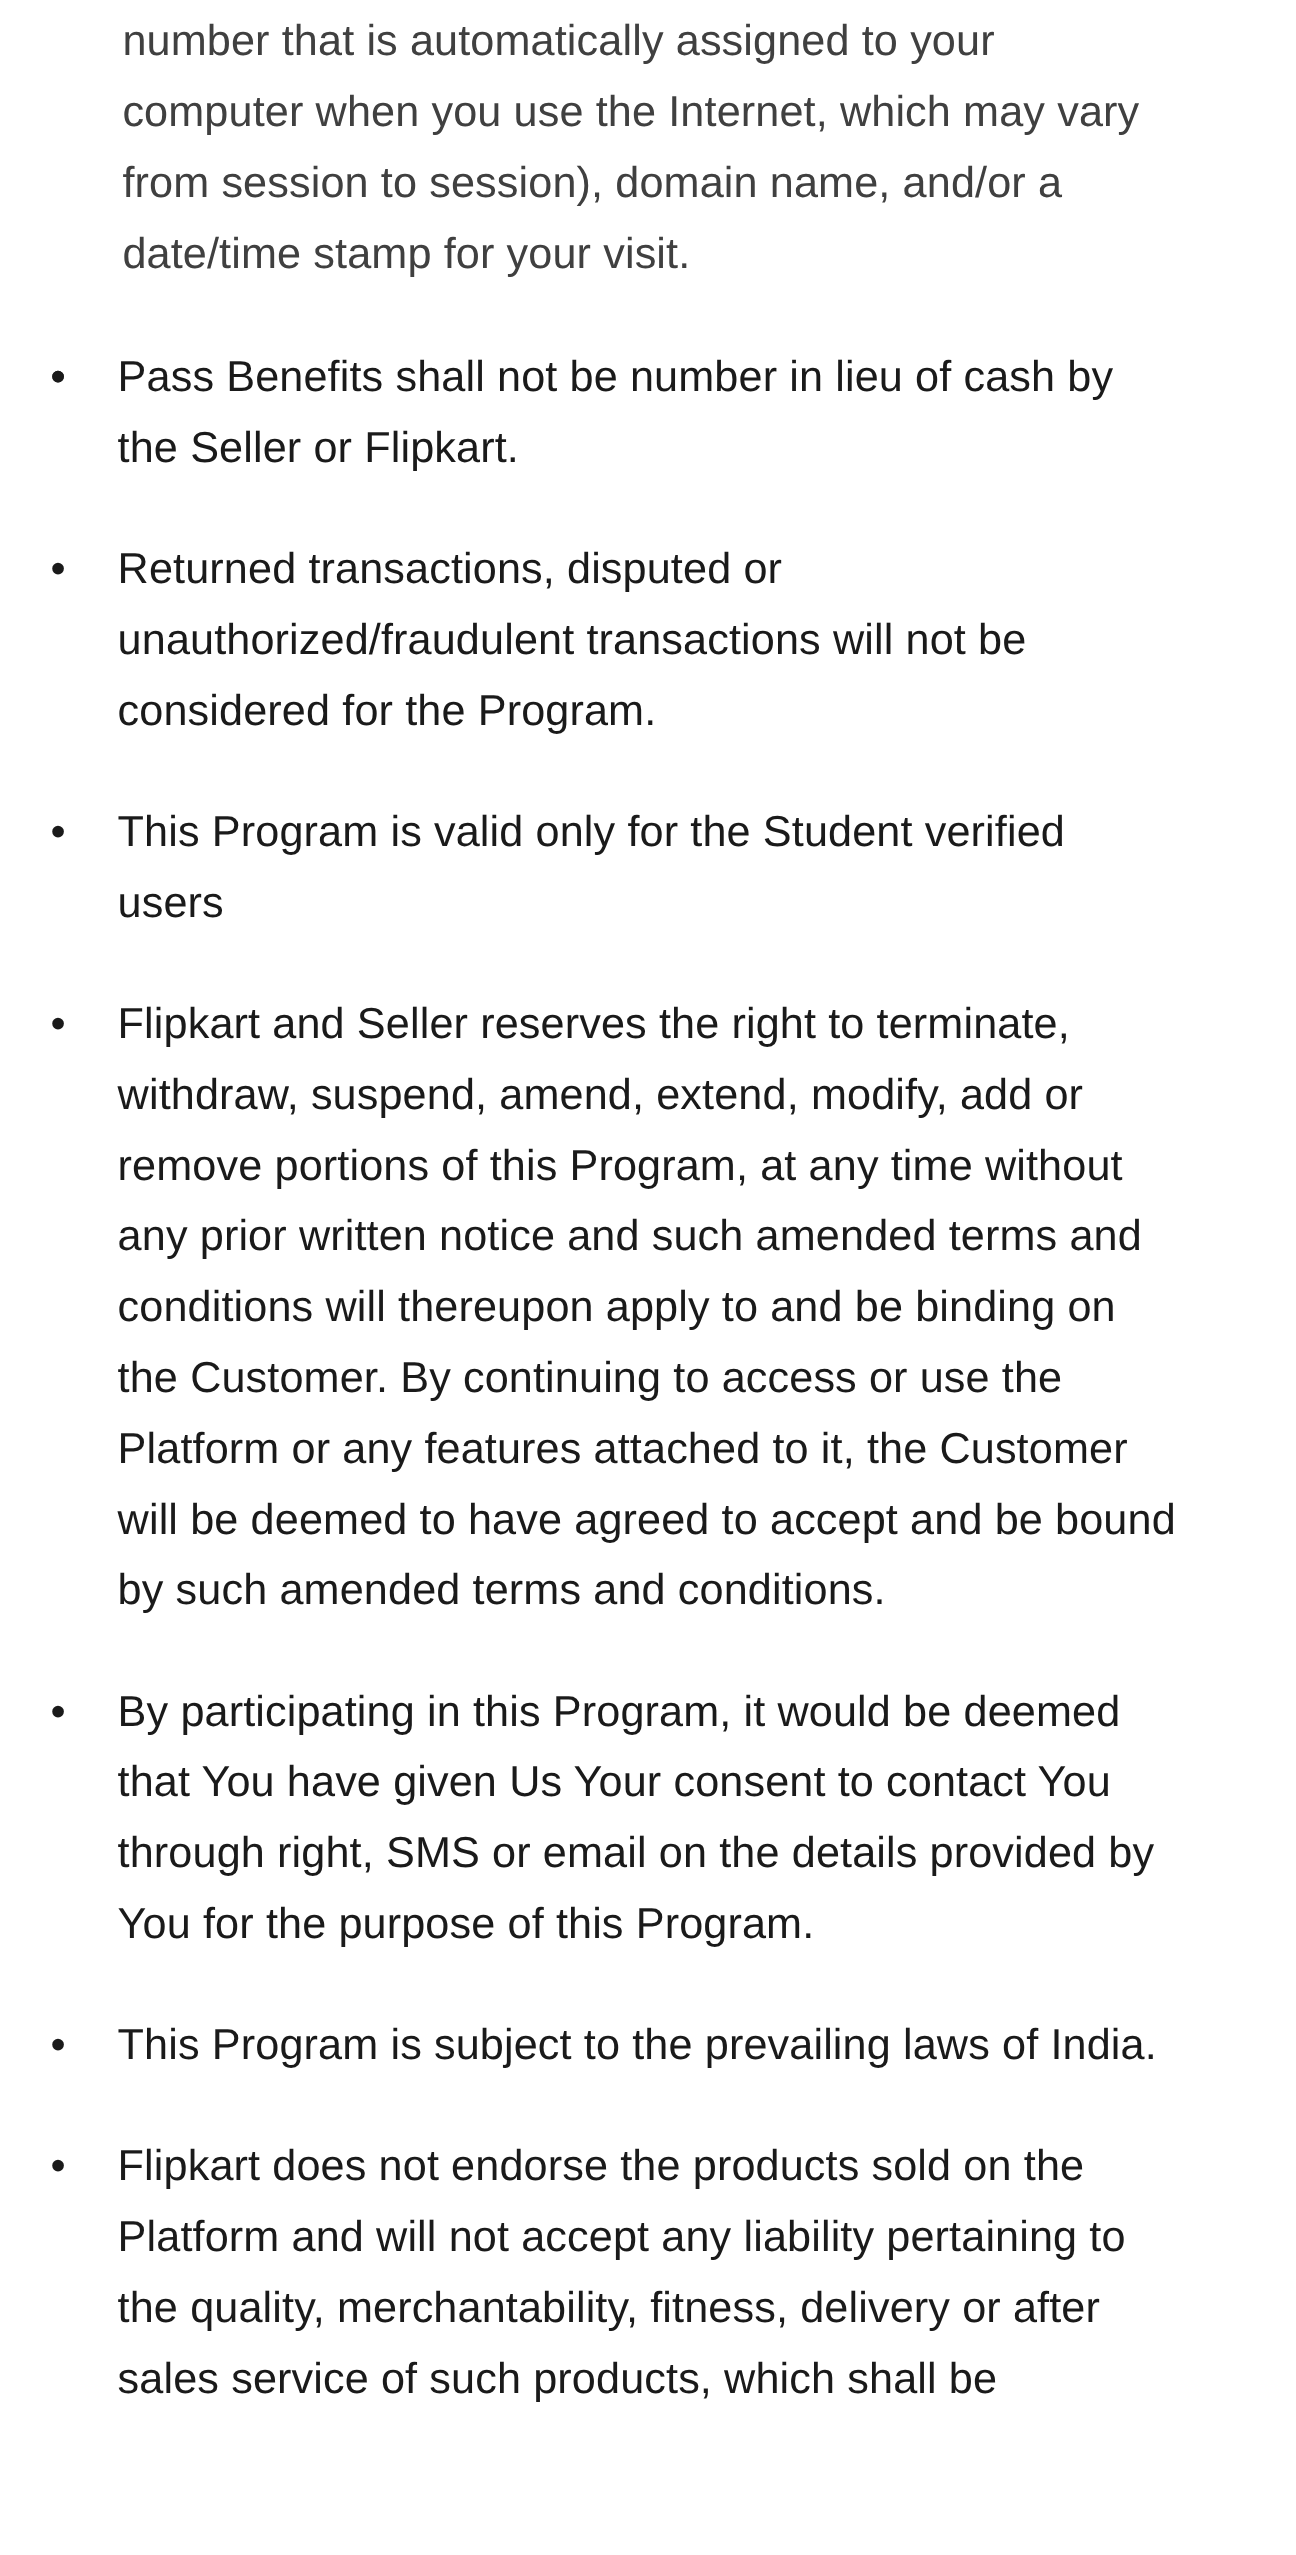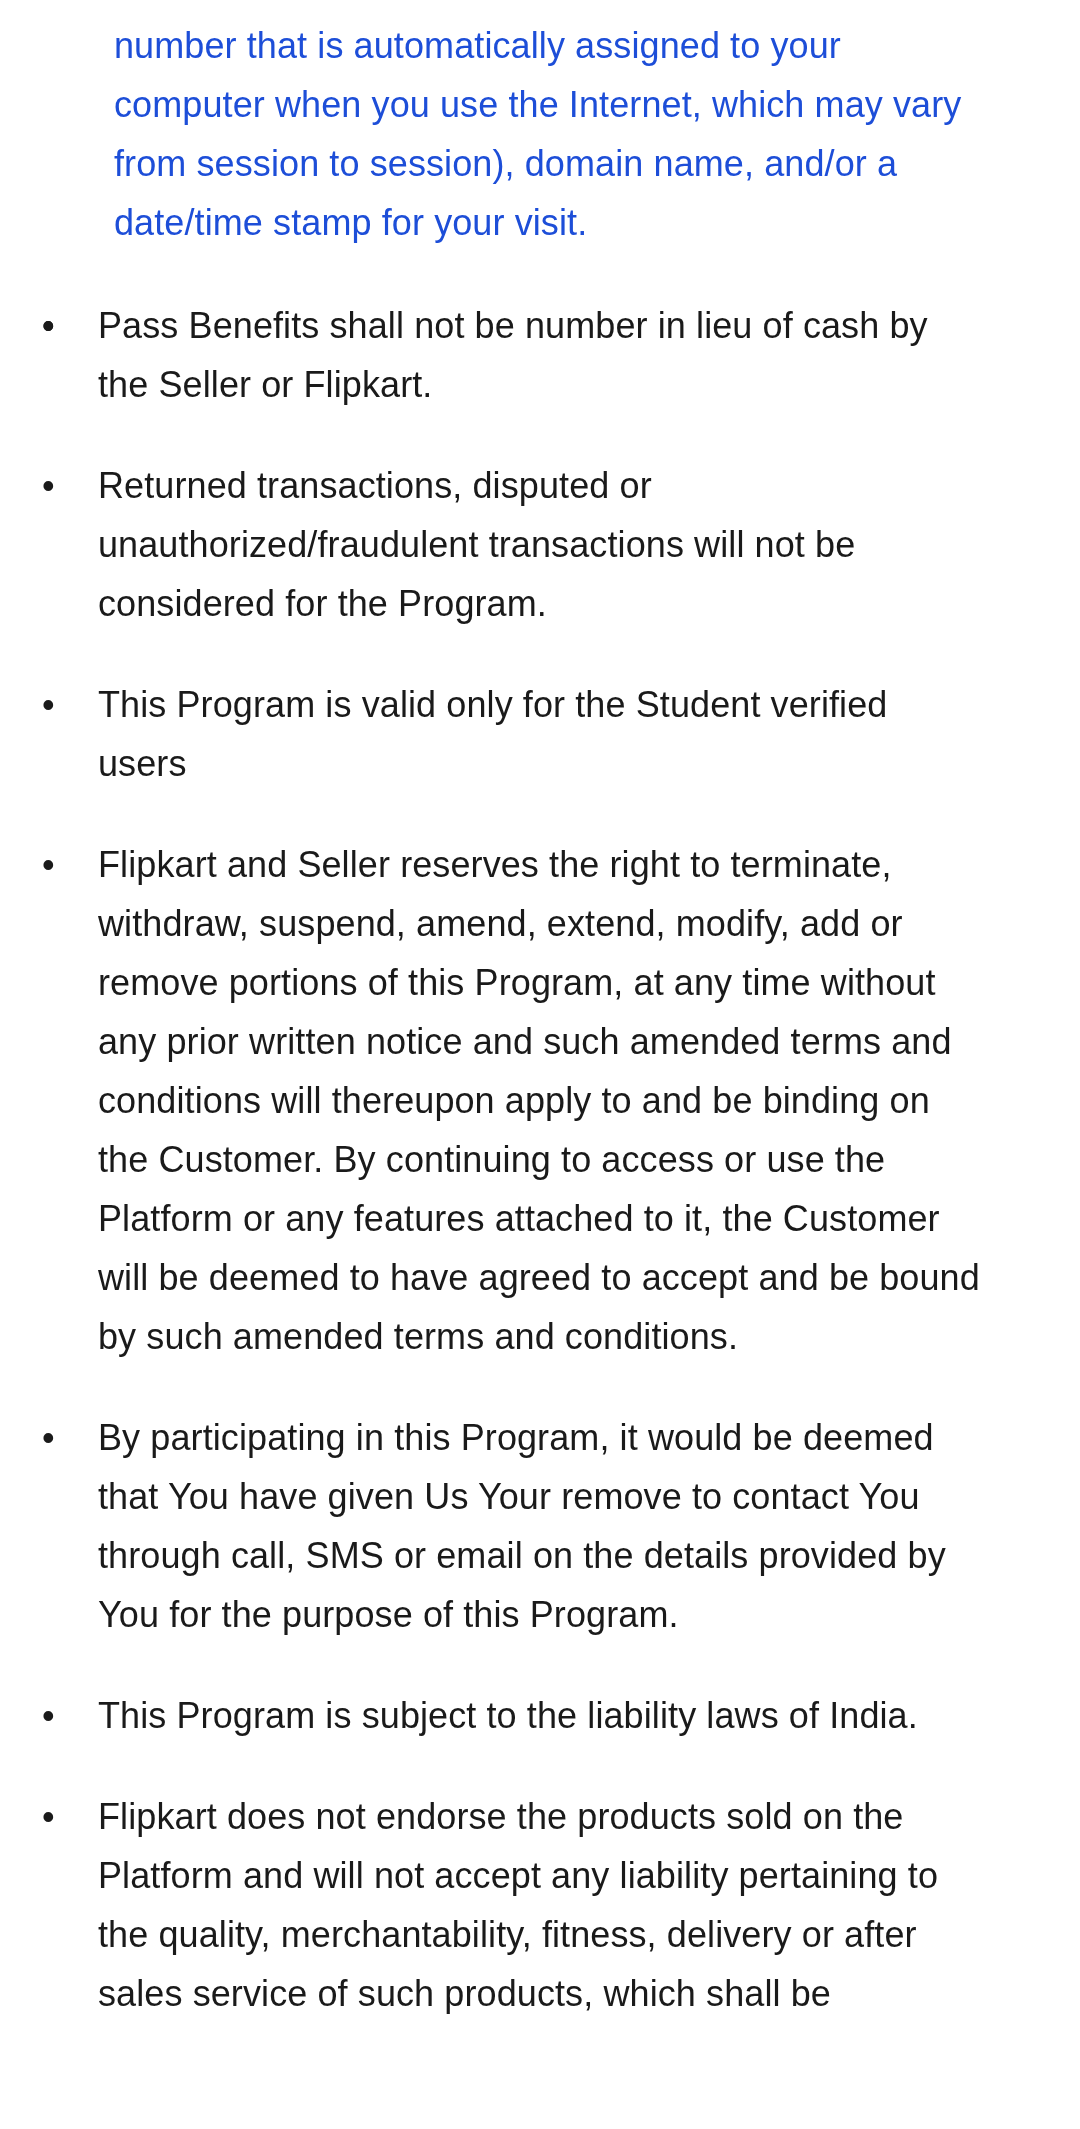--- a/index.html
+++ b/index.html
@@ -15,26 +15,26 @@
     -webkit-font-smoothing: antialiased;
   }
   .doc {
     width: 1080px;
     box-sizing: border-box;
     padding: 0 40px 0 0;
     overflow: hidden;
   }
   
   .cont-para {
-    margin: 16px;
+    margin: 4px;
     padding: 0 60px 0 98px;
     font-size: 36px;
     line-height: 59px;
     letter-spacing: 0.1px;
-    color: #1d4ed8;
+    color: #404040;
   }
   ul.bullets {
     list-style: none;
     margin: 0;
     padding: 0;
   }
   ul.bullets li {
     position: relative;
     padding: 0 60px 0 98px;
     margin: 0 0 42px 0;
@@ -88,26 +88,26 @@
       <span>This Program is valid only for the Student verified users</span>
     </li>
 
     <li>
       <span class="bullet-dot">•</span>
       <span>Flipkart and Seller reserves the right to terminate, withdraw, suspend, amend, extend, modify, add or remove portions of this Program, at any time without any prior written notice and such amended terms and conditions will thereupon apply to and be binding on the Customer. By continuing to access or use the Platform or any features attached to it, the Customer will be deemed to have agreed to accept and be bound by such amended terms and conditions.</span>
     </li>
 
     <li>
       <span class="bullet-dot">•</span>
-      <span>By participating in this Program, it would be deemed that You have given Us Your remove to contact You through call, SMS or email on the details provided by You for the purpose of this Program.</span>
+      <span>By participating in this Program, it would be deemed that You have given Us Your consent to contact You through right, SMS or email on the details provided by You for the purpose of this Program.</span>
     </li>
 
     <li>
       <span class="bullet-dot">•</span>
-      <span>This Program is subject to the liability laws of India.</span>
+      <span>This Program is subject to the prevailing laws of India.</span>
     </li>
 
     <li>
       <span class="bullet-dot">•</span>
       <span>Flipkart does not endorse the products sold on the Platform and will not accept any liability pertaining to the quality, merchantability, fitness, delivery or after sales service of such products, which shall be</span>
     </li>
 
   </ul>
 </div>
 

